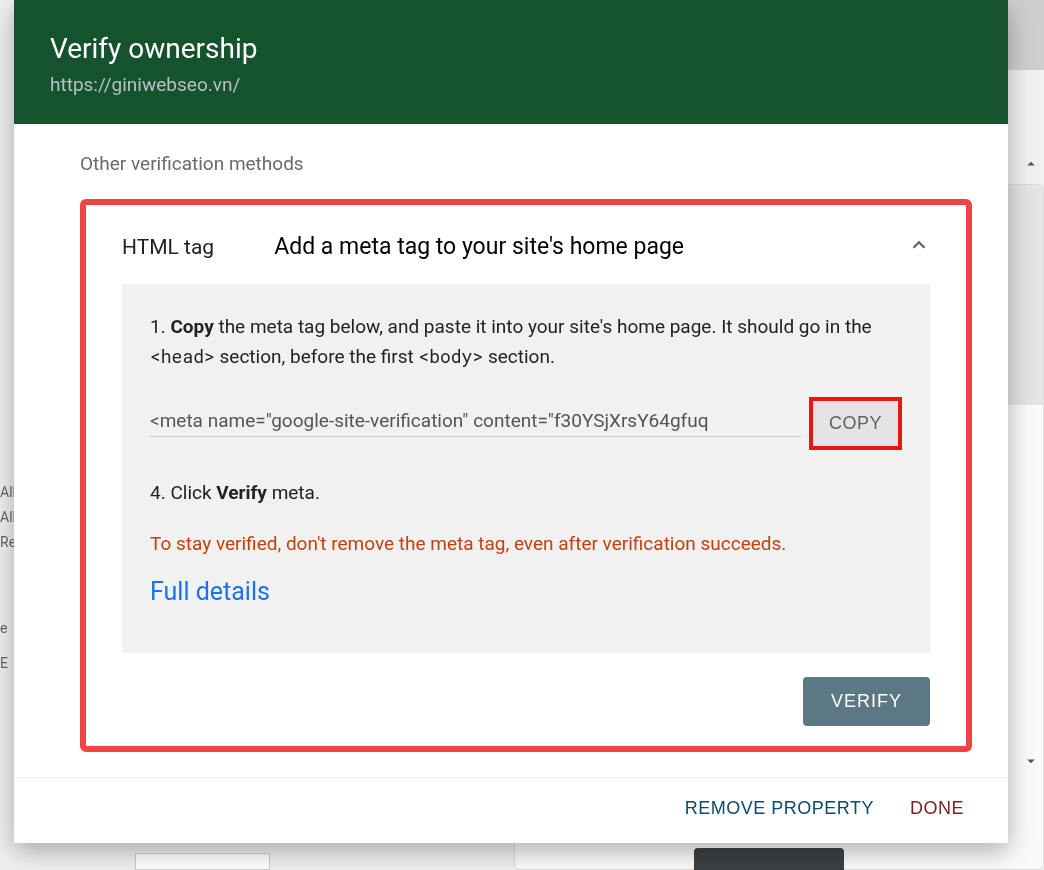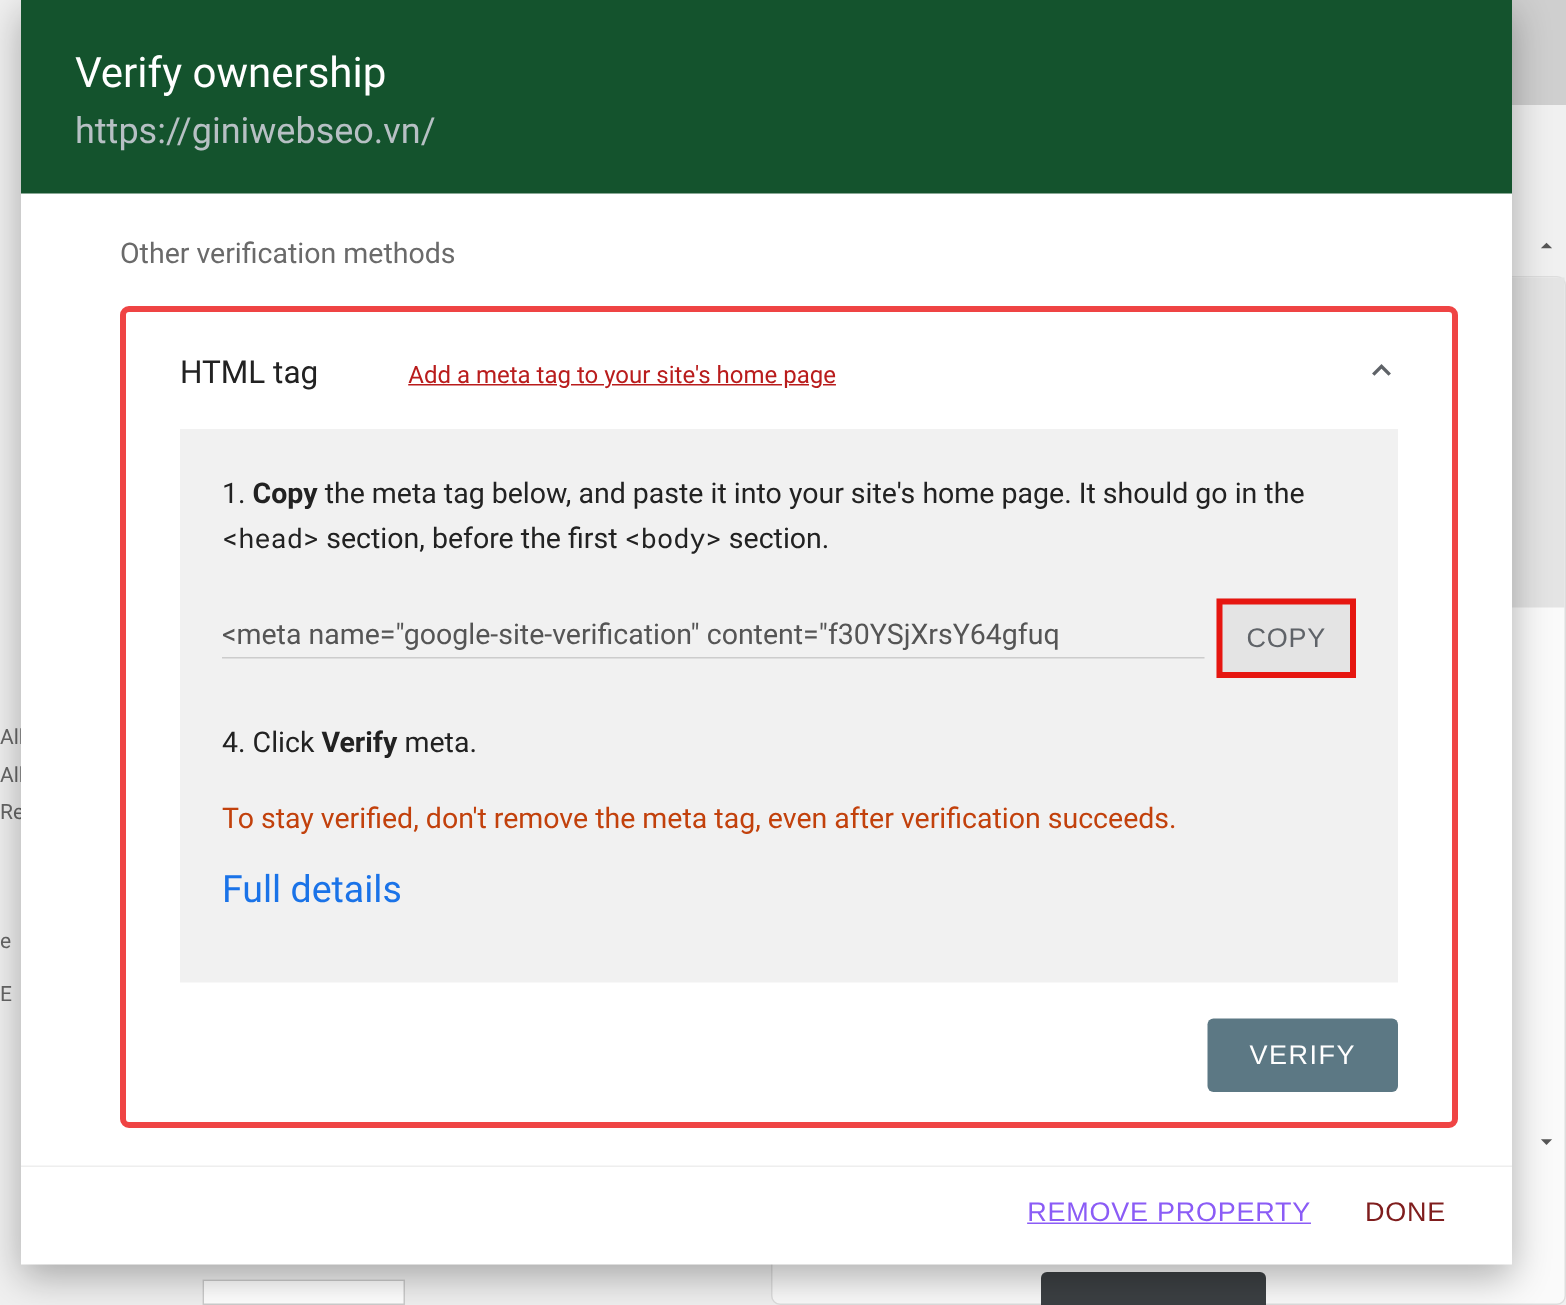--- a/index.html
+++ b/index.html
@@ -51,21 +51,21 @@
       padding: 32px 36px 28px;
     }
     
     .modal-title {
       font-size: 28px;
       font-weight: 400;
       margin-bottom: 8px;
     }
     
     .modal-subtitle {
-      font-size: 24px;
+      font-size: 19px;
       color: #b7c0c4;
     }
     
     .modal-body {
       flex: 1;
       padding: 28px 36px 12px;
       overflow-y: auto;
       position: relative;
       margin-left: 30px;
     }
@@ -95,21 +95,21 @@
     }
     
     .section-title {
       font-size: 19px;
       color: #6a6a6a;
       margin-bottom: 24px;
     }
     
     .card {
       background: #fff;
-      border: 4px solid #ef4444;
+      border: 6px solid #ef4444;
       border-radius: 6px;
       padding: 28px 36px 8px;
     }
     
     .card-header {
       display: flex;
       align-items: center;
       justify-content: space-between;
       margin-bottom: 24px;
     }
@@ -119,23 +119,22 @@
       align-items: baseline;
       gap: 60px;
     }
     
     .method-name {
       font-size: 21px;
       color: #222;
     }
     
     .method-desc {
-      font-size: 16px;
-      color: #b91c1c;
-      text-decoration: underline;
+      font-size: 23px;
+      color: #000000;
     }
     
     .expand-icon {
       color: #5f6368;
     }
     
     .instructions {
       background: #f1f1f1;
       padding: 28px 28px 47px;
       margin-bottom: 16px;
@@ -230,22 +229,21 @@
       background: transparent;
       border: none;
       font-size: 18px;
       font-weight: 500;
       letter-spacing: 0.5px;
       cursor: pointer;
       text-transform: uppercase;
     }
     
     .remove-btn {
-      color: #8b5cf6;
-      text-decoration: underline;
+      color: #0c4a6e;
     }
     
     .done-btn {
       color: #7f1d1d;
     }
     
     .chevron svg {
       width: 22px;
       height: 22px;
     }

